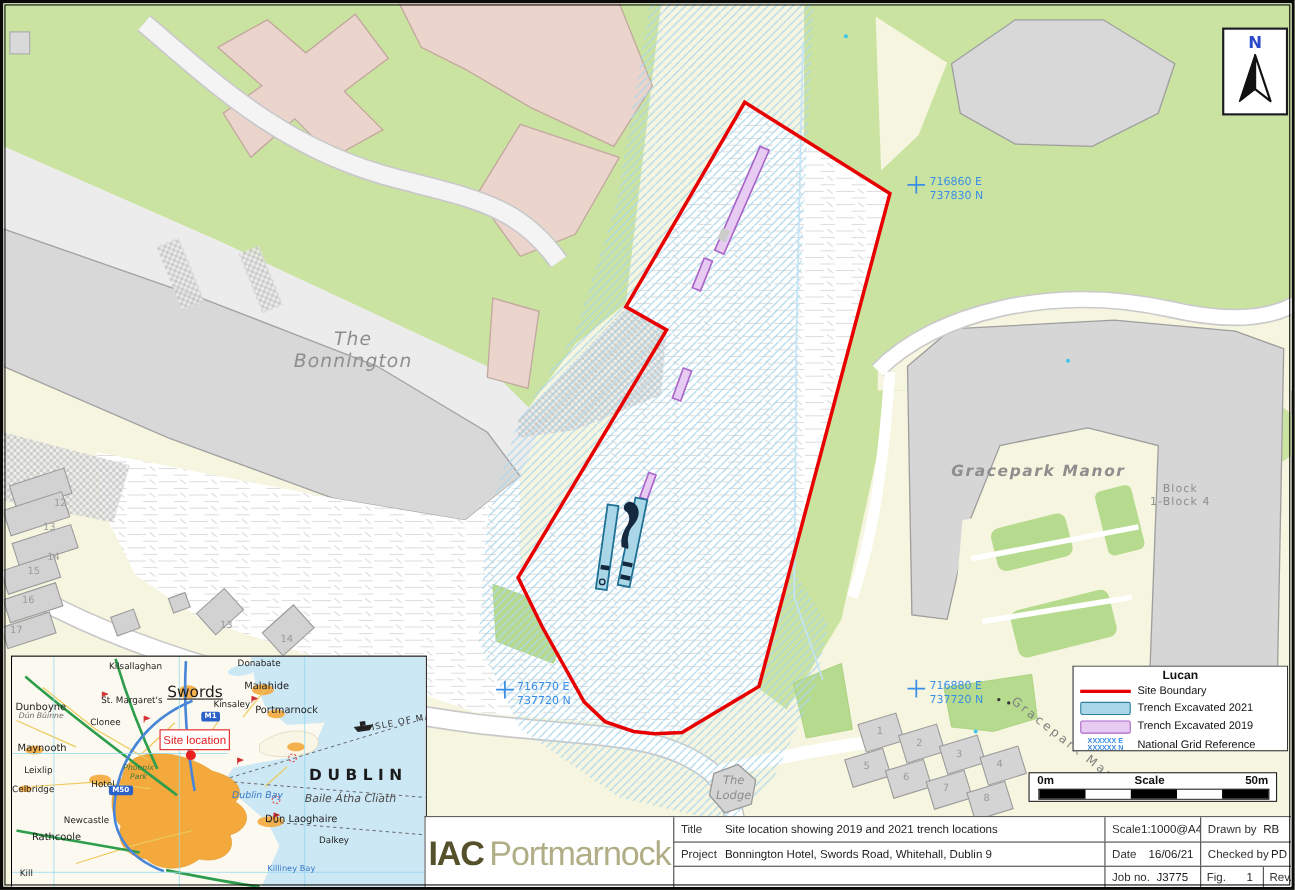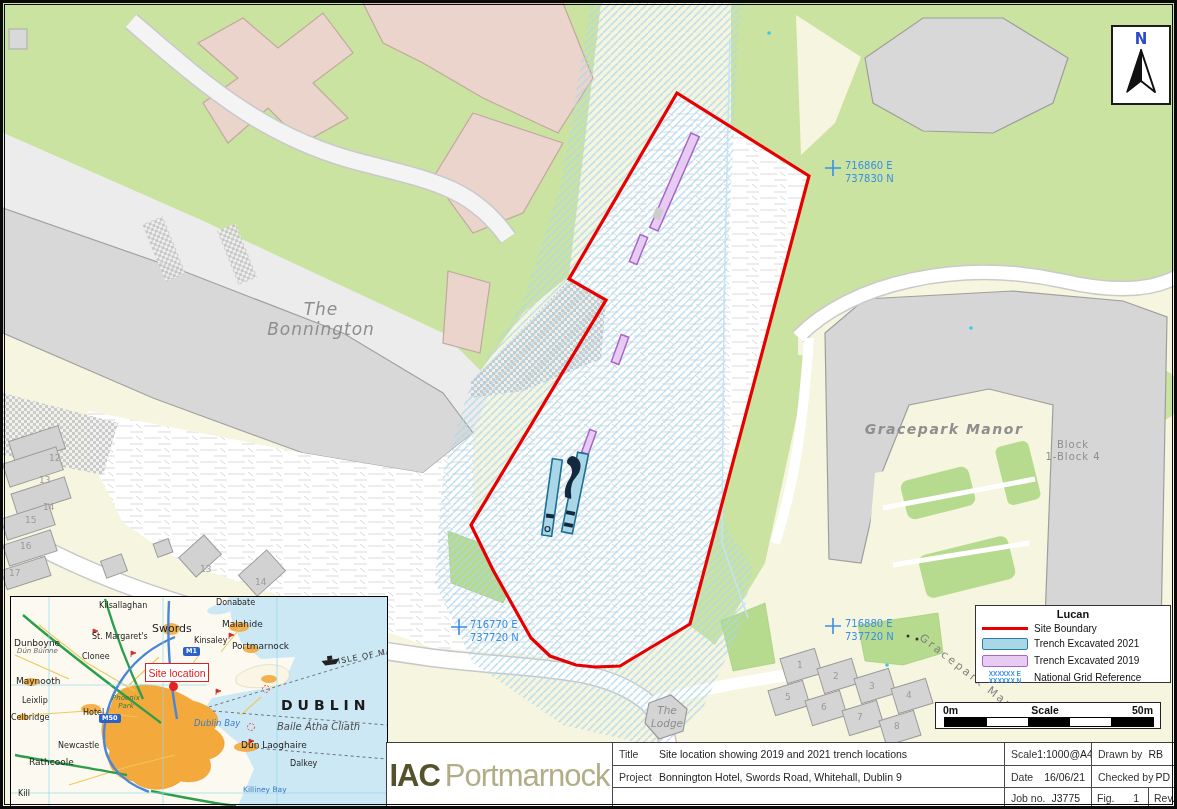--- a/index.html
+++ b/index.html
@@ -405,40 +405,40 @@
         <path d="M82,38 v-6 l5,2 l-5,2"></path>
           <path d="M218,42 v-6 l5,2 l-5,2"></path>
         <path d="M205,98 v-6 l5,2 l-5,2"></path>
           <path d="M238,148 v-6 l5,2 l-5,2"></path>
           <path d="M120,60 v-6 l5,2 l-5,2"></path>
       </g>
     </svg>
 
     <div class="inset-label" style="left:205px;top:1px;">Donabate</div>
     <div class="inset-label" style="left:88px;top:4px;">Kilsallaghan</div>
-    <div class="inset-label" style="left:141px;top:25px;font-size:11px;">Swords</div>
+    <div class="inset-label" style="left:141px;top:25px;font-size:14px;text-decoration:underline;">Swords</div>
     <div class="inset-label" style="left:211px;top:22px;font-size:9px;">Malahide</div>
     <div class="inset-label" style="left:81px;top:35px;">St. Margaret's</div>
     <div class="inset-label" style="left:183px;top:39px;">Kinsaley</div>
     <div class="inset-label" style="left:221px;top:44px;font-size:9px;">Portmarnock</div>
     <div class="inset-label" style="left:3px;top:41px;font-size:9px;">Dunboyne</div>
     <div class="inset-label il-ga" style="left:6px;top:50px;">Dún Búinne</div>
     <div class="inset-label" style="left:71px;top:55px;">Clonee</div>
     <div class="inset-label" style="left:5px;top:79px;font-size:9px;">Maynooth</div>
     <div class="inset-label" style="left:11px;top:99px;">Leixlip</div>
     <div class="inset-label" style="left:72px;top:111px;">Hotel</div>
     <div class="inset-label" style="left:47px;top:144px;">Newcastle</div>
     <div class="inset-label" style="left:18px;top:160px;font-size:9px;">Rathcoole</div>
     <div class="inset-label" style="left:7px;top:192px;">Kill</div>
     <div class="inset-label" style="left:230px;top:143px;font-size:9px;">Dún Laoghaire</div>
     <div class="inset-label" style="left:239px;top:162px;padding-left:40px;">Dalkey</div>
     <div class="inset-label" style="left:0px;top:116px;">Celbridge</div>
     <div class="inset-label il-big" style="left:270px;top:100px;">DUBLIN</div>
     <div class="inset-label il-italic" style="left:266px;top:124px;">Baile Átha Cliath</div>
-    <div class="inset-label il-bay" style="left:183px;top:121px;">Dublin Bay</div>
+    <div class="inset-label il-bay" style="left:200px;top:121px;">Dublin Bay</div>
     <div class="inset-label il-bay2" style="left:232px;top:188px;">Killiney Bay</div>
     <div class="inset-label il-isle" style="left:326px;top:60px;">ISLE OF MAN</div>
     <div class="inset-label il-park" style="left:93px;top:97px;">Phoenix Park</div>
     <div class="shield" style="left:88px;top:117px;">M50</div>
     <div class="shield" style="left:172px;top:50px;">M1</div>
     <div class="sitebox">Site location</div>
     <div class="sitedot"></div>
   </div>
 
   <div class="tb">

